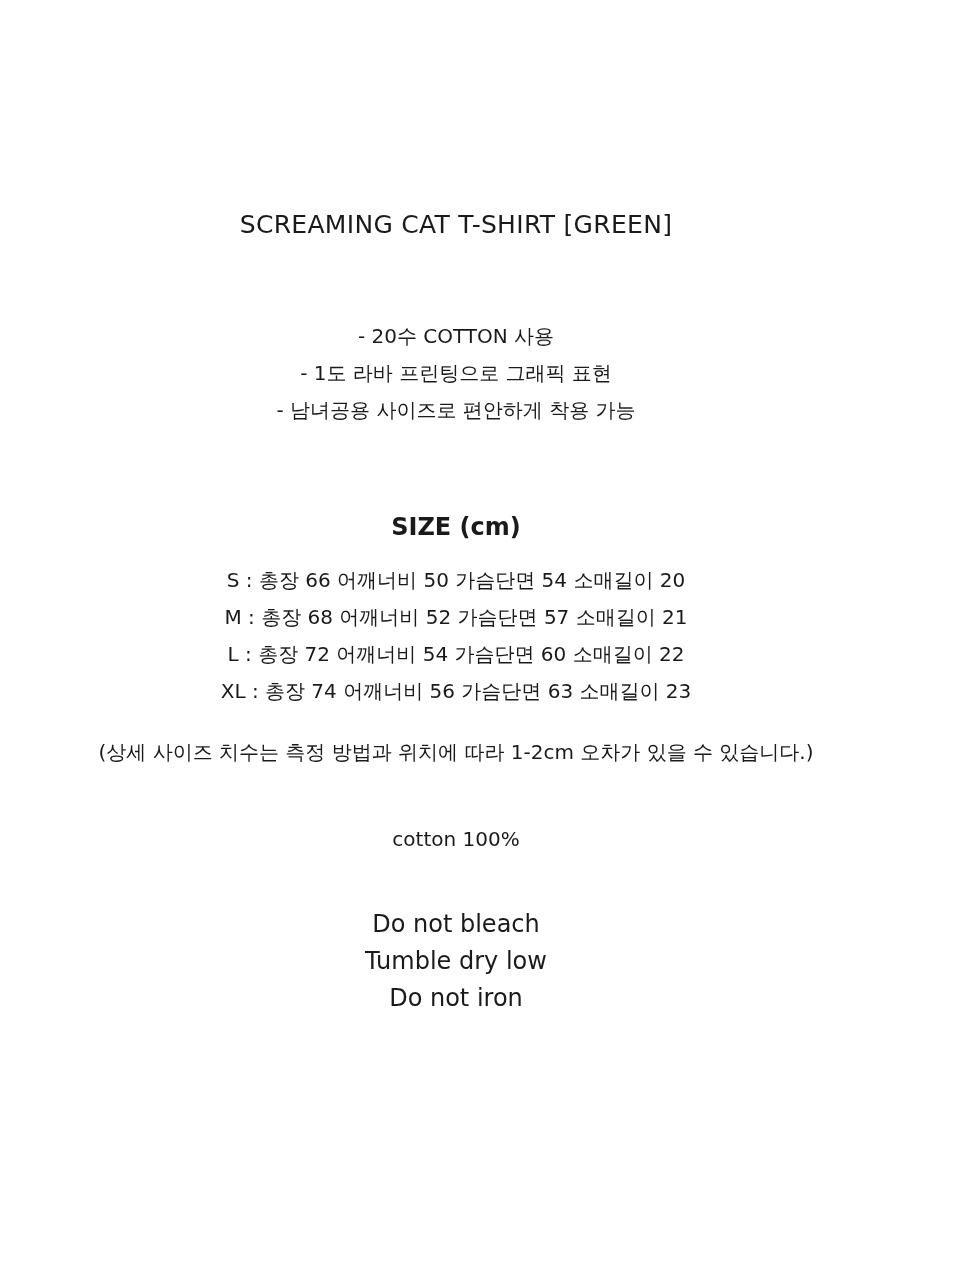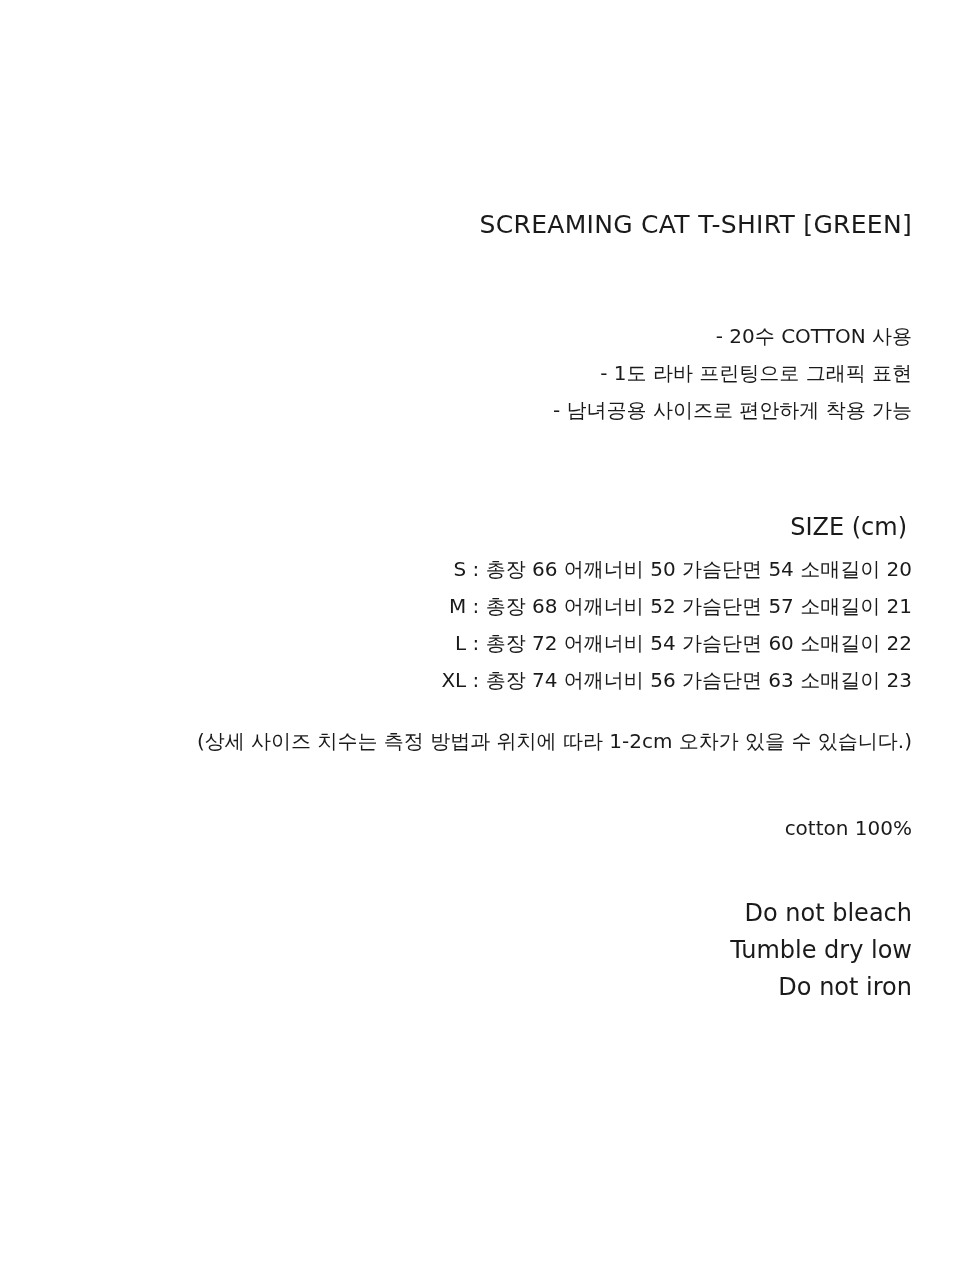--- a/index.html
+++ b/index.html
@@ -12,21 +12,21 @@
     background: #ffffff;
     font-family: "DejaVu Sans", "Liberation Sans", sans-serif;
     color: #1a1a1a;
     overflow: hidden;
   }
   .page {
     width: 912px;
     height: 1280px;
     box-sizing: border-box;
     display: block;
-    text-align: right;
+    text-align: center;
   }
   .product-title {
     font-size: 25px;
     letter-spacing: 0.3px;
     margin: 0;
     padding-top: 210px;
     line-height: 1.2;
     font-weight: 400;
   }
   .block {
@@ -42,22 +42,22 @@
     margin: 0;
     font-weight: 400;
     white-space: pre;
   }
   .size-section {
     margin-top: 80px;
   }
   .size-heading {
     font-size: 24px;
     line-height: 37px;
-    margin: 5px;
-    font-weight: 400;
+    margin: 16px;
+    font-weight: 700;
   }
   .note {
     margin-top: 24px;
     font-size: 24px;
     line-height: 37px;
   }
   .material {
     margin-top: 50px;
     font-size: 24px;
     line-height: 37px;

